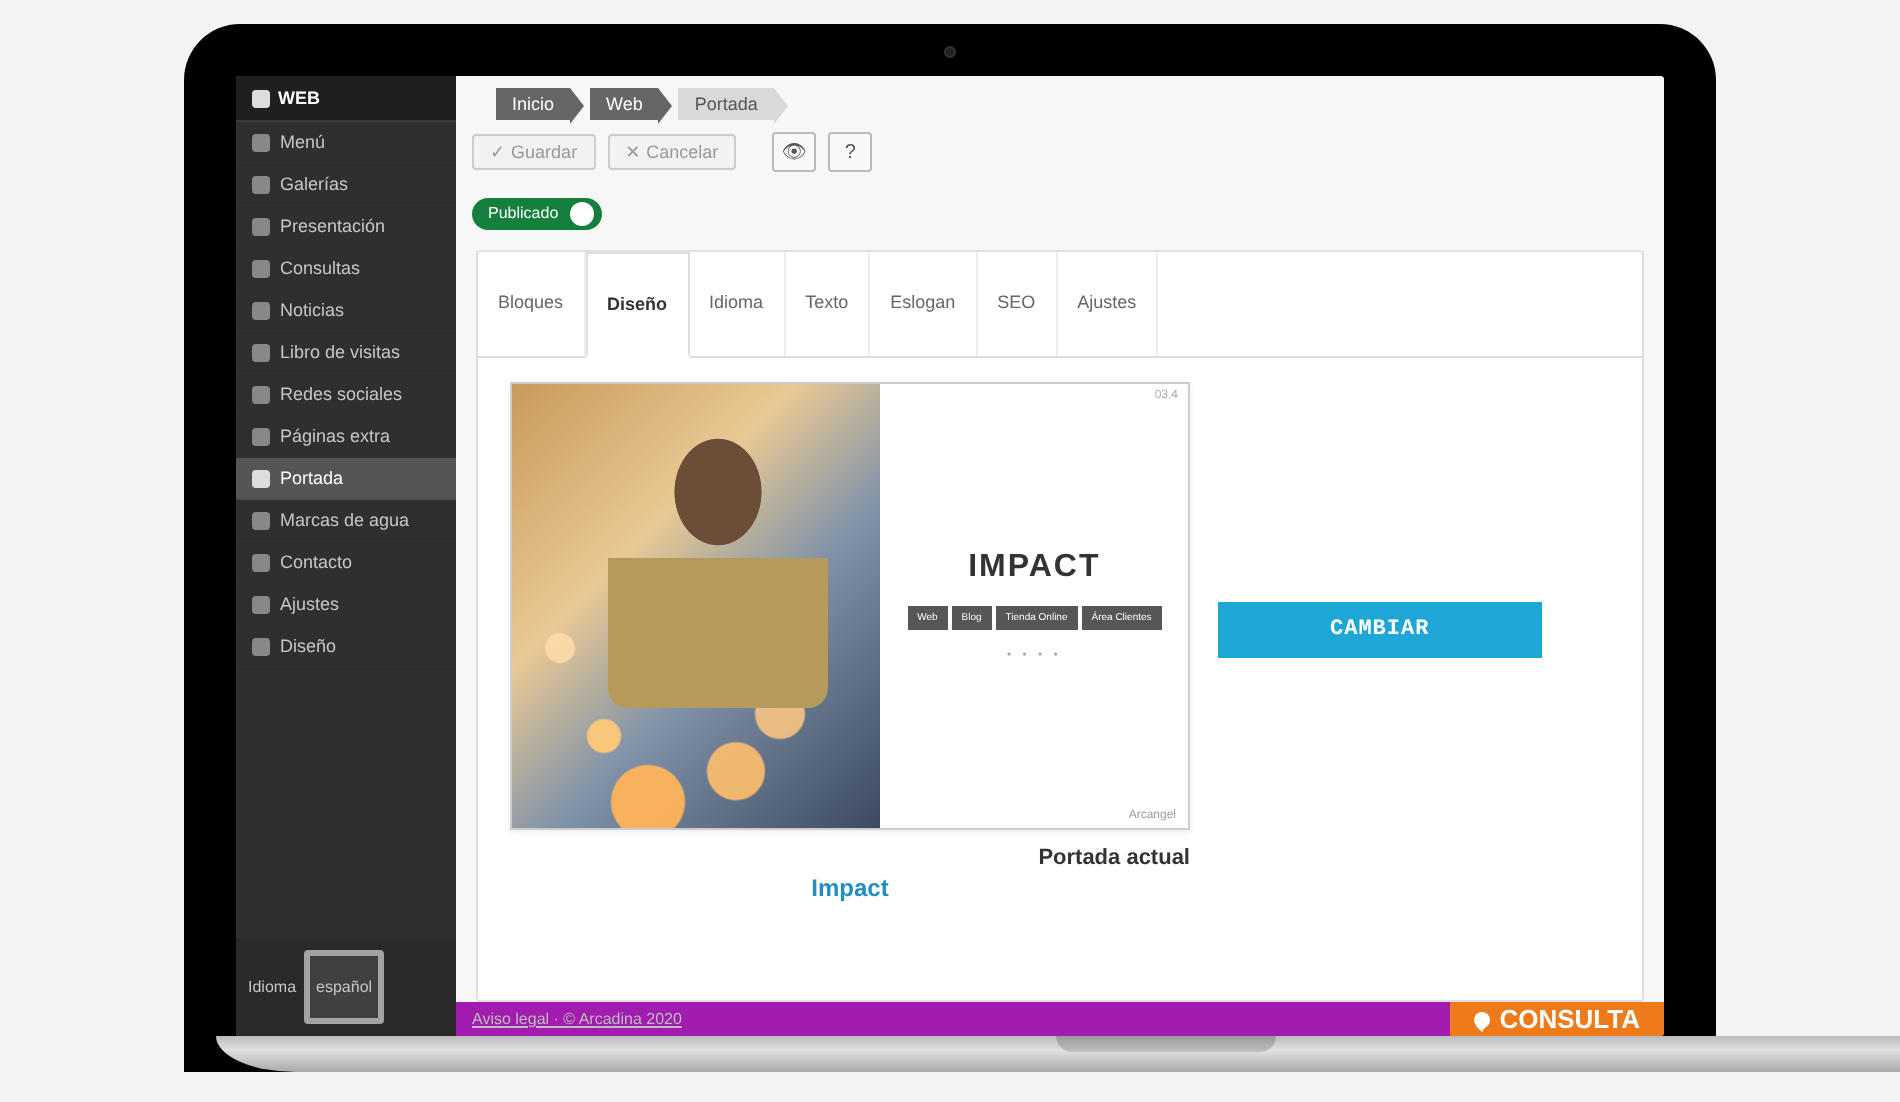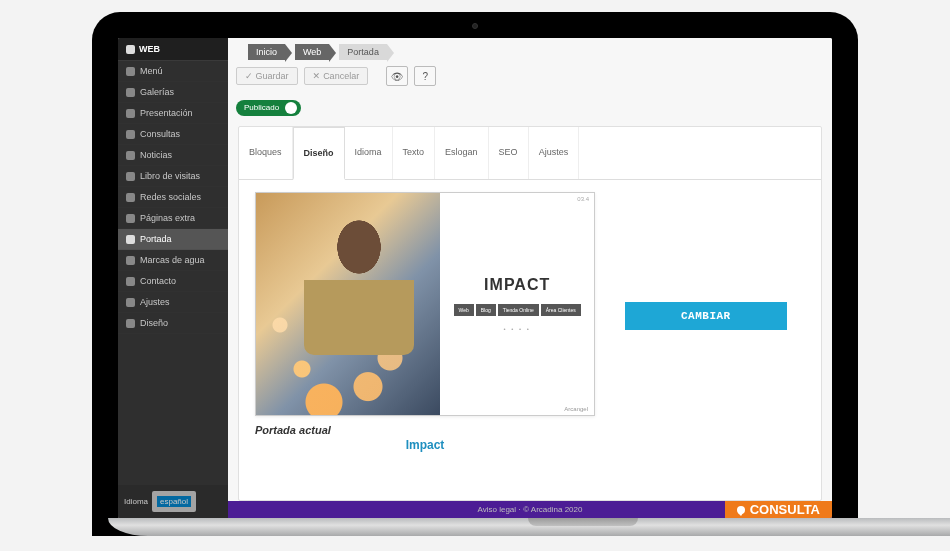--- a/index.html
+++ b/index.html
@@ -11,21 +11,21 @@
   .notch { position: absolute; top: 0; left: 50%; transform: translateX(-50%); width: 110px; height: 8px; background: linear-gradient(to bottom,#9a9a9a,#c0c0c0); border-radius: 0 0 10px 10px; }
 
   
   .sidebar { width: 110px; background: #2f2f2f; color: #c7c7c7; display: flex; flex-direction: column; font-size: 9px; flex-shrink:0; }
   .sidebar-head { background: #1f1f1f; padding: 6px 8px; font-weight: bold; color: #fff; display:flex; align-items:center; gap:4px; border-bottom:1px solid #3a3a3a;}
   .sidebar-items { flex: 1; overflow: hidden; text-align: right; }
   .sidebar-item { padding: 5px 8px; display: flex; align-items: center; gap: 5px; cursor: pointer; border-bottom:1px solid #3a3a3a33; }
   .sidebar-item.active { background: #555; color: #fff; }
   .s-icon { width: 9px; height: 9px; display:inline-block; background:#888; border-radius:2px; flex-shrink:0; }
   .sidebar-foot { padding: 6px 6px; background:#2a2a2a; display:flex; align-items:center; gap:4px; font-size:8px;}
-  .lang-select { font-size:8px; background:#0369a1; border:5px solid #a3a3a3; border-radius:2px; padding:1px 3px; }
+  .lang-select { font-size:8px; background:#404040; border:3px solid #a3a3a3; border-radius:2px; padding:11px 3px; }
 
   
   .main { flex:1; display:flex; flex-direction:column; background:#f7f7f7; position:relative; }
   .breadcrumb { display:flex; padding:6px 20px; gap:0; align-items:center; font-size:9px; }
   .crumb { background:#666; color:#fff; padding:3px 8px; position:relative; margin-right:10px; }
   .crumb::after { content:""; position:absolute; right:-7px; top:0; border-top:9px solid transparent; border-bottom:9px solid transparent; border-left:7px solid #666; }
   .crumb.light { background:#d9d9d9; color:#555; }
   .crumb.light::after { border-left-color:#d9d9d9; }
 
   .toolbar { display:flex; gap:6px; padding:0 8px 6px; align-items:center; }
@@ -35,41 +35,41 @@
 
   .pub-row { padding:4px 8px; }
   .toggle { display:inline-flex; align-items:center; background:#15803d; border-radius:10px; height:16px; padding:0 4px 0 8px; font-size:8px; color:#fff; gap:6px; cursor:pointer;}
   .toggle .knob { width:12px; height:12px; background:#fff; border-radius:50%; }
 
   .content { flex:1; margin:6px 10px 0; background:#fff; border:1px solid #e0e0e0; border-radius:2px; display:flex; flex-direction:column; overflow:hidden; }
   .tabs { display:flex; border-bottom:1px solid #ddd; font-size:9px; }
   .tab { padding:20px 10px; color:#666; cursor:pointer; border-right:1px solid #eee; }
   .tab.active { background:#fff; color:#333; border-bottom:2px solid #fff; margin-bottom:-1px; font-weight:bold; border-top:1px solid #ddd; border-left:1px solid #ddd; border-right:1px solid #ddd; }
 
-  .design-area { flex:1; padding:12px 16px; display:flex; gap:30px; align-items:flex-start; overflow:auto; }
+  .design-area { flex:1; padding:12px 16px; display:flex; gap:14px; align-items:flex-start; overflow:auto; }
   .preview-col { width:340px; }
   .preview-frame { width:340px; height:224px; border:1px solid #ccc; display:flex; background:#fff; box-shadow:0 1px 3px rgba(0,0,0,.08); position:relative; }
   .pf-left { flex:1.2; background:linear-gradient(135deg,#c89a5a 0%, #e8c994 35%, #8092a8 60%, #3b4a60 100%); position:relative; overflow:hidden;}
   .pf-left::before { content:""; position:absolute; left:-20px; bottom:-20px; width:220px; height:220px; background:radial-gradient(circle at 30% 70%, rgba(255,200,120,.95) 0 8px, transparent 9px), radial-gradient(circle at 50% 55%, rgba(255,210,140,.9) 0 10px, transparent 11px), radial-gradient(circle at 60% 78%, rgba(255,190,110,.9) 0 14px, transparent 15px), radial-gradient(circle at 20% 50%, rgba(255,220,170,.85) 0 7px, transparent 8px), radial-gradient(circle at 70% 65%, rgba(255,200,130,.85) 0 12px, transparent 13px), radial-gradient(circle at 40% 85%, rgba(255,180,90,.95) 0 18px, transparent 19px); }
   .person { position:absolute; top:12px; left:48px; width:110px; height:150px; background: radial-gradient(ellipse 36px 44px at 50% 28%, #6b4a34 0 60%, transparent 61%), radial-gradient(ellipse 15px 13px at 50% 40%, #f0d0aa 0 60%, transparent 61%), linear-gradient( to bottom, transparent 50%, #b99b5a 50% 100%); border-radius:10px; filter:contrast(.95);}
   .pf-right { flex:1; display:flex; flex-direction:column; align-items:center; justify-content:center; gap:10px; position:relative;}
   .impact { font-size:16px; letter-spacing:1px; font-weight:bold; color:#333;}
   .mini-nav { display:flex; gap:2px; }
   .mini-nav span { background:#565656; color:#fff; font-size:5px; padding:3px 5px; }
   .dots { font-size:6px; color:#aaa; letter-spacing:2px; }
   .pf-tag { position:absolute; top:3px; right:5px; font-size:6px; color:#aaa;}
   .pf-foot { position:absolute; bottom:3px; right:6px; font-size:6px; color:#999;}
 
-  .caption1 { text-align:left; font-size:11px; font-weight:bold; margin-top:8px; color:#333;font-style:italic;}
+  .caption1 { text-align:right; font-size:11px; font-weight:bold; margin-top:8px; color:#333;}
   .caption2 { text-align:center; font-size:12px; font-weight:bold; color:#1f8fbf; margin-top:2px;}
 
   .change-col { padding-top:110px; }
   .change-btn { background:#1ea7d6; color:#fff; font-size:11px; font-weight:bold; letter-spacing:.5px; padding:8px 56px; border:none; cursor:pointer;font-family:Liberation Mono, monospace; }
 
-  .footer { background:#4c1d95; color:#bdbdbd; font-size:8px; display:flex; align-items:center; justify-content:center; padding:4px 8px; position:relative; }
+  .footer { background:#a21caf; color:#bdbdbd; font-size:8px; display:flex; align-items:center; padding:4px 8px; position:relative;text-decoration:underline; }
   .consulta { position:absolute; right:0; top:0; bottom:0; background:#ef7a1a; color:#fff; font-size:13px; font-weight:bold; padding:0 12px; display:flex; align-items:center; gap:5px; cursor:pointer; }
   .consulta .dot { width:8px; height:8px; background:#fff; border-radius:50%; position:relative; }
   .consulta .dot::after{content:""; position:absolute; bottom:-2px; left:1px; border-top:3px solid #fff; border-left:3px solid transparent; border-right:2px solid transparent;}
 </style>
 </head>
 <body>
 
 <div class="laptop">
   <div class="camera"></div>
   <div class="screen">

